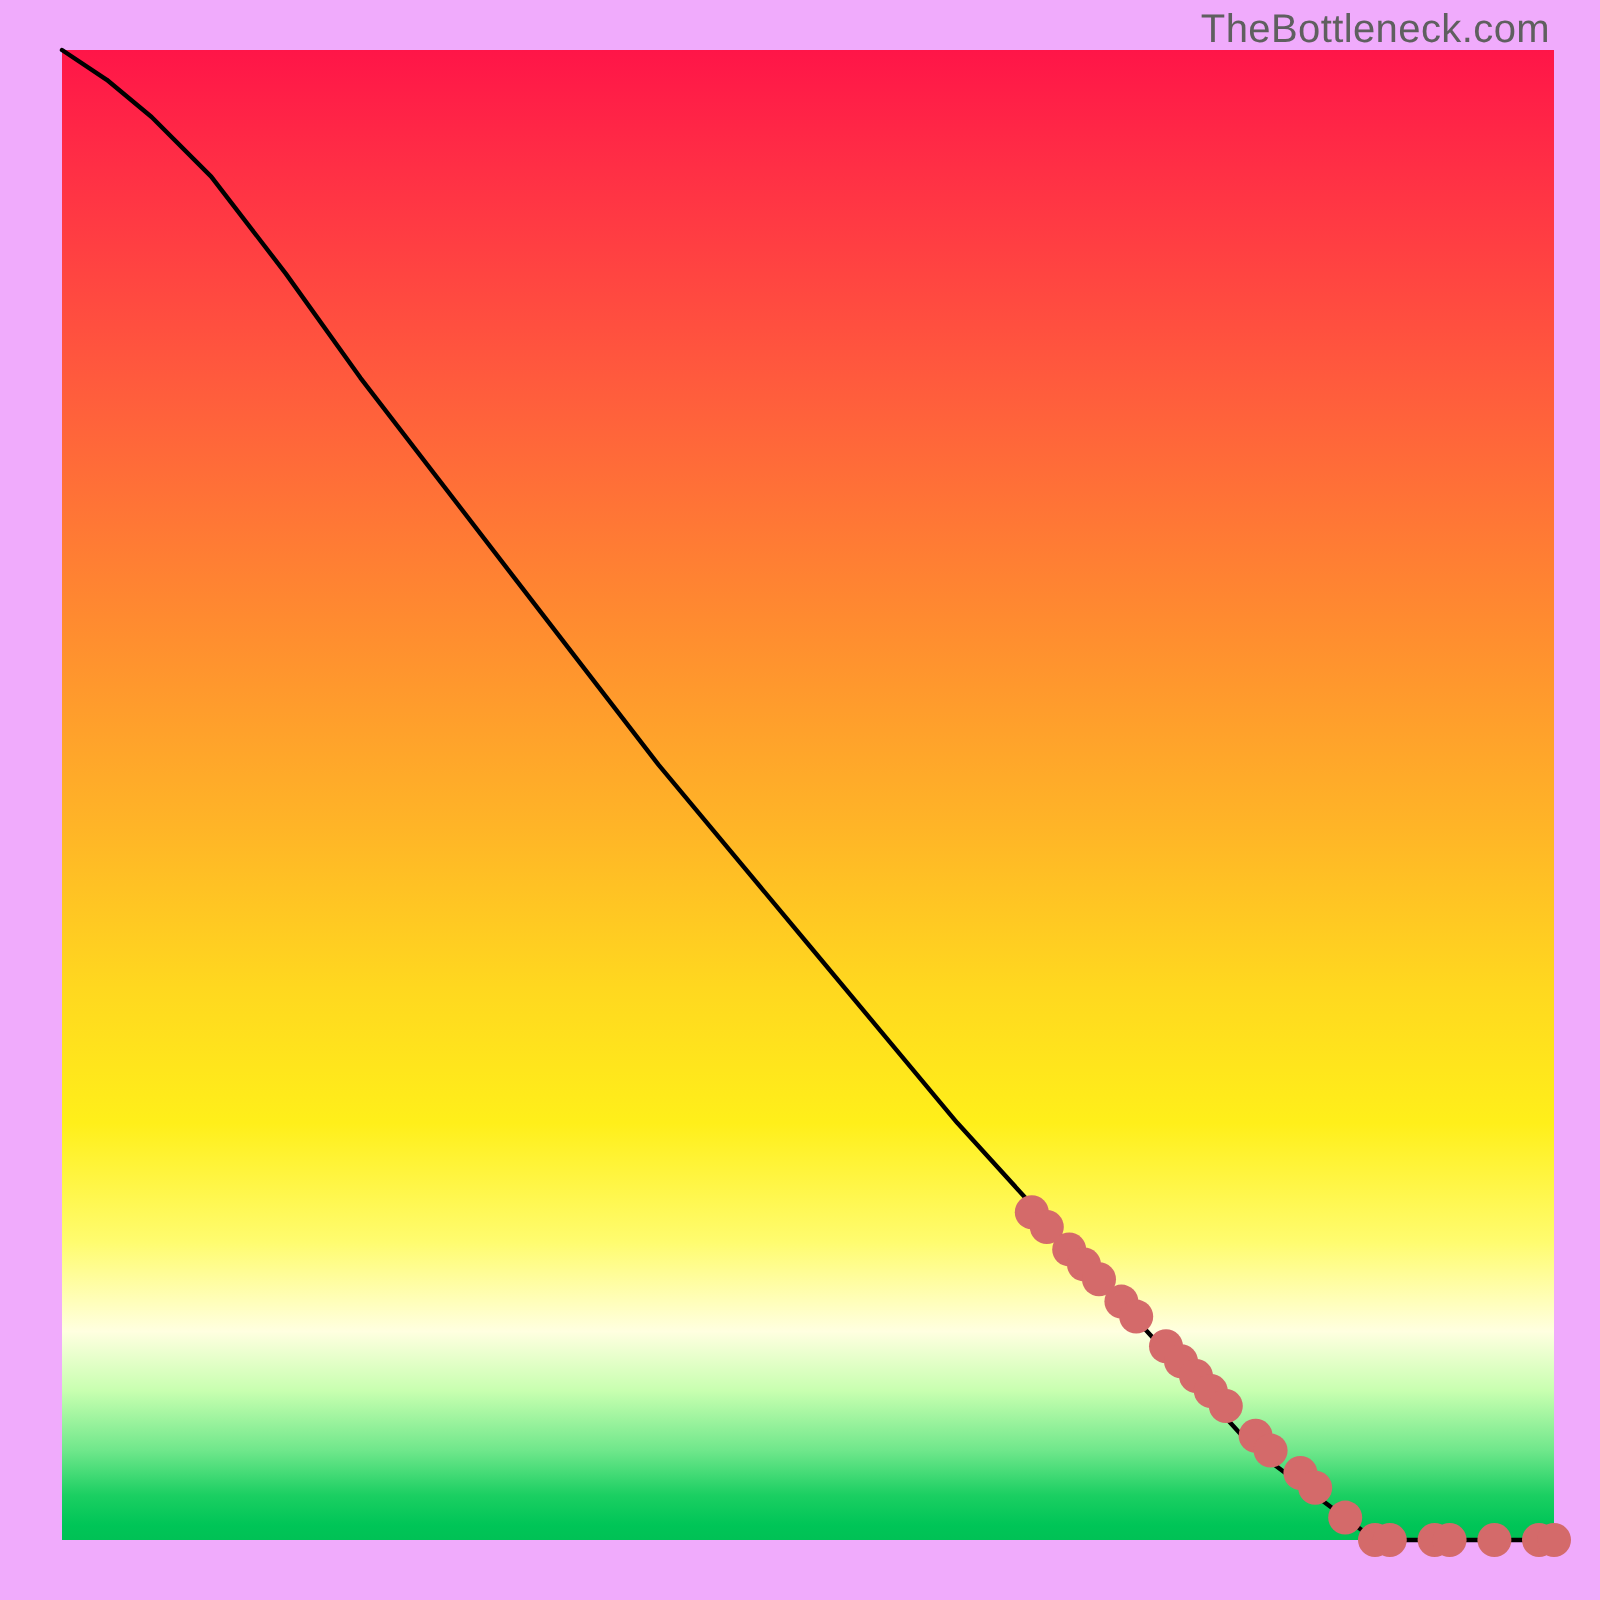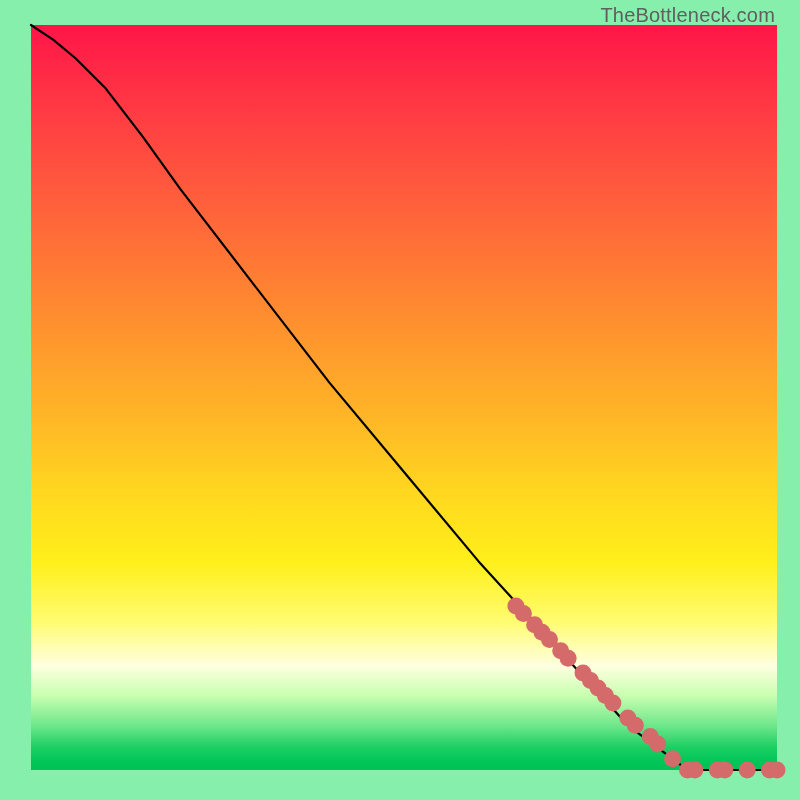--- a/index.html
+++ b/index.html
@@ -8,21 +8,21 @@
     width: 800px;
     height: 800px;
     overflow: hidden;
     background: #000;
     font-family: Arial, Helvetica, sans-serif;
   }
   .frame {
     position: relative;
     width: 800px;
     height: 800px;
-    background: #86efac;
+    background: #f0abfc;
   }
   .plot-area {
     position: absolute;
     left: 31px;
     top: 25px;
     width: 746px;
     height: 745px;
     
     background: linear-gradient(
       to bottom,

